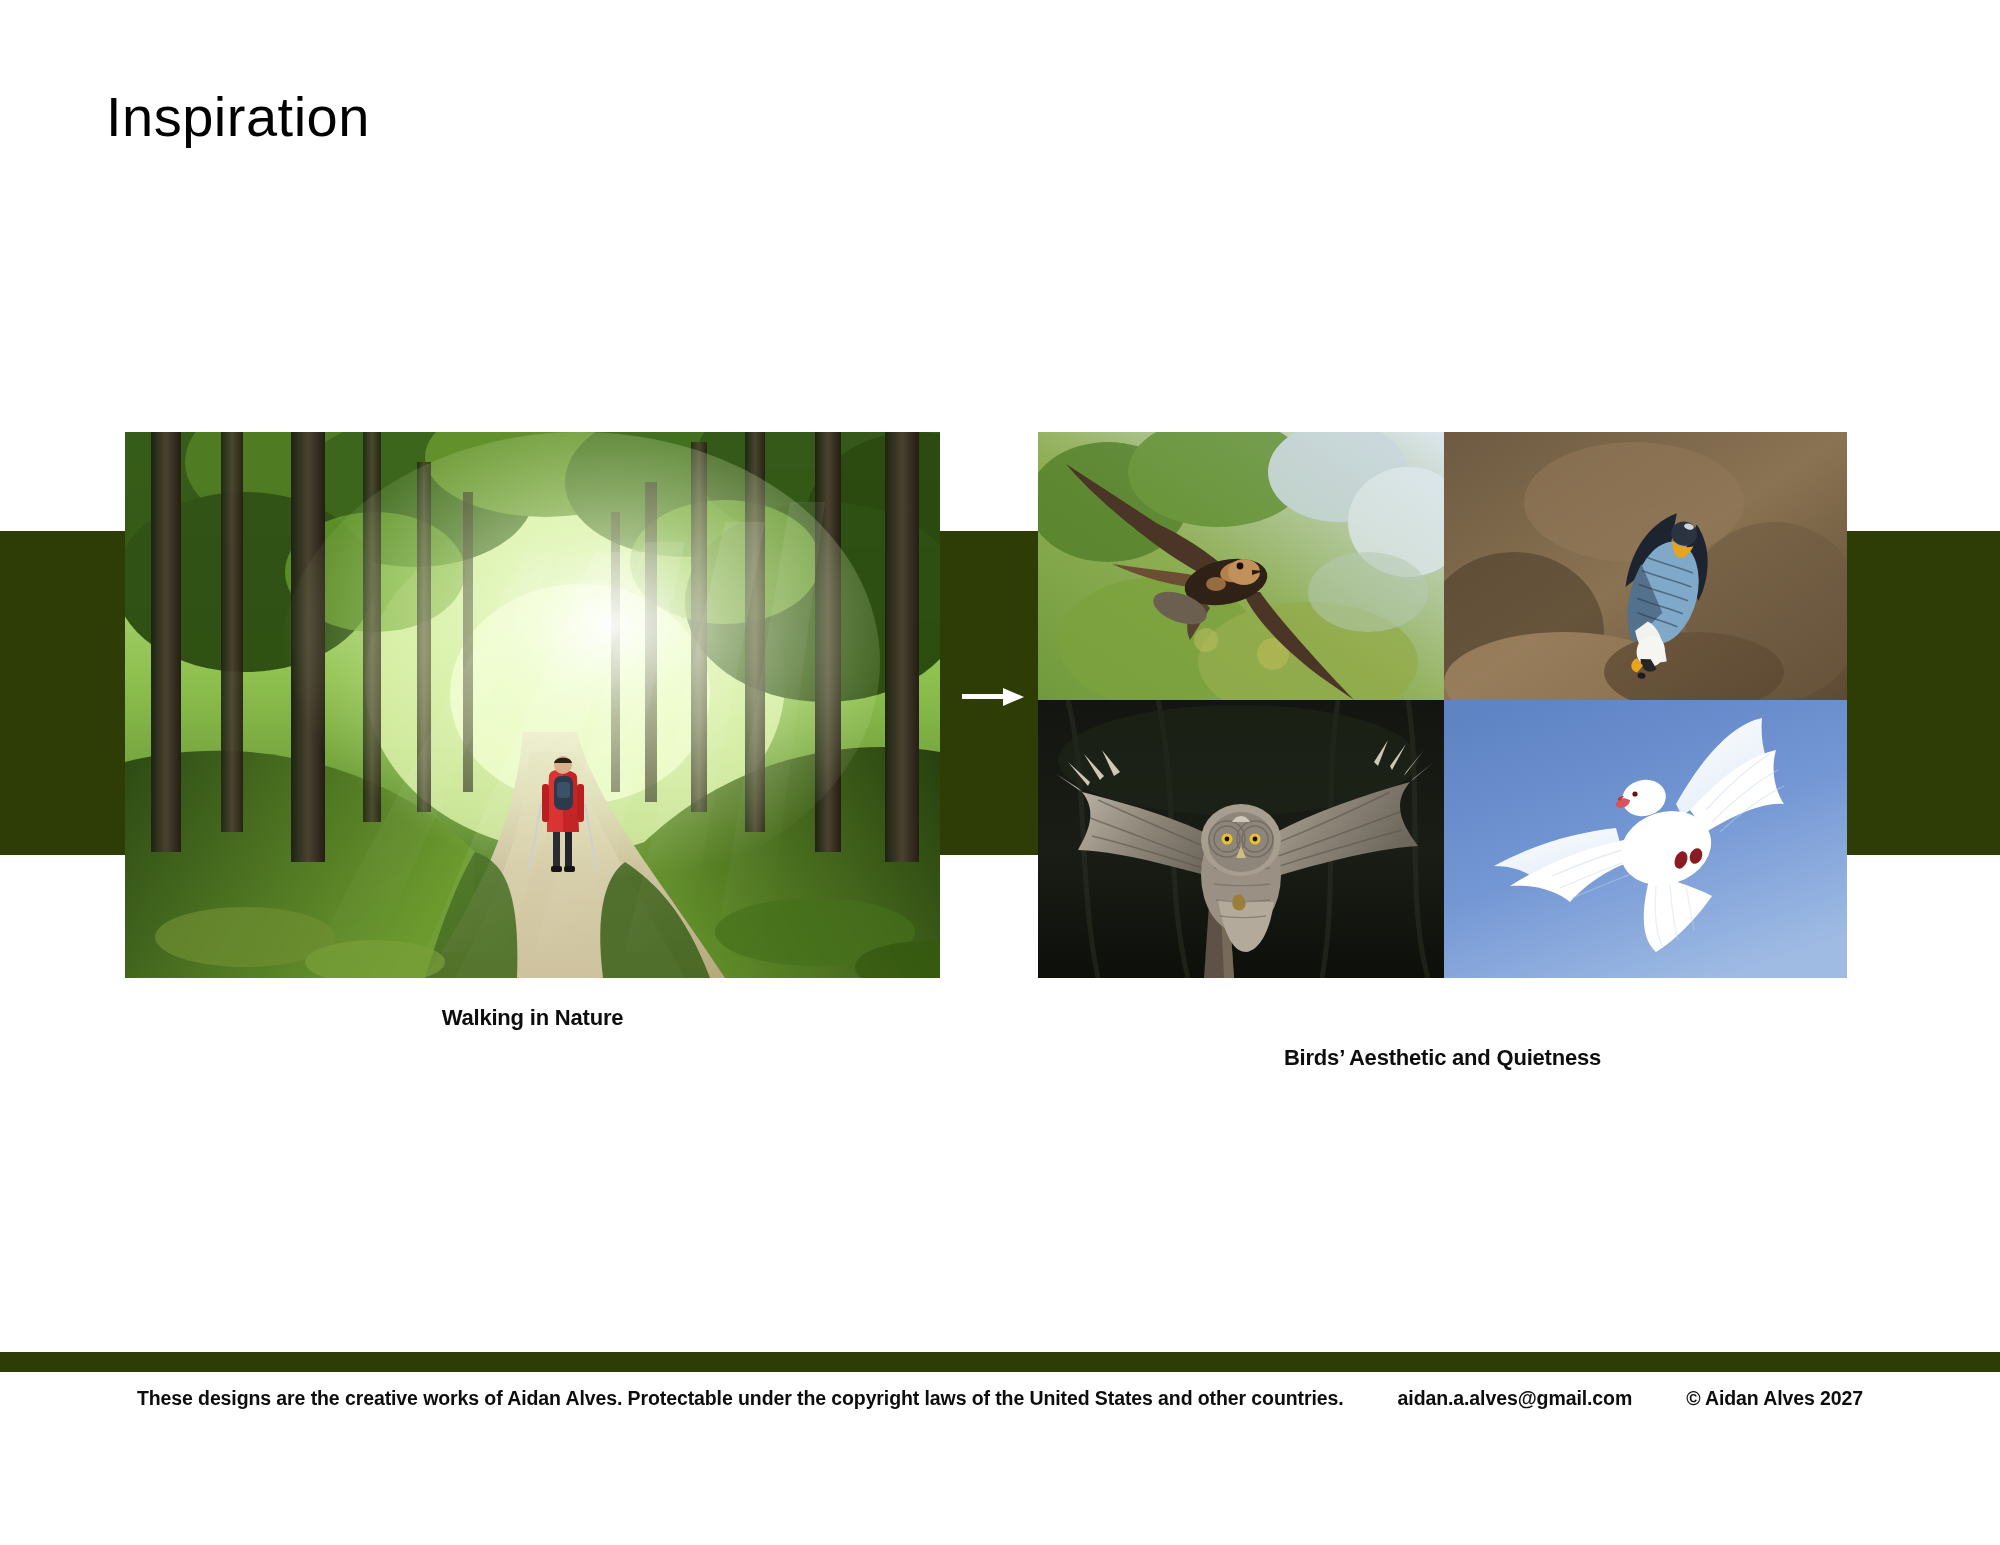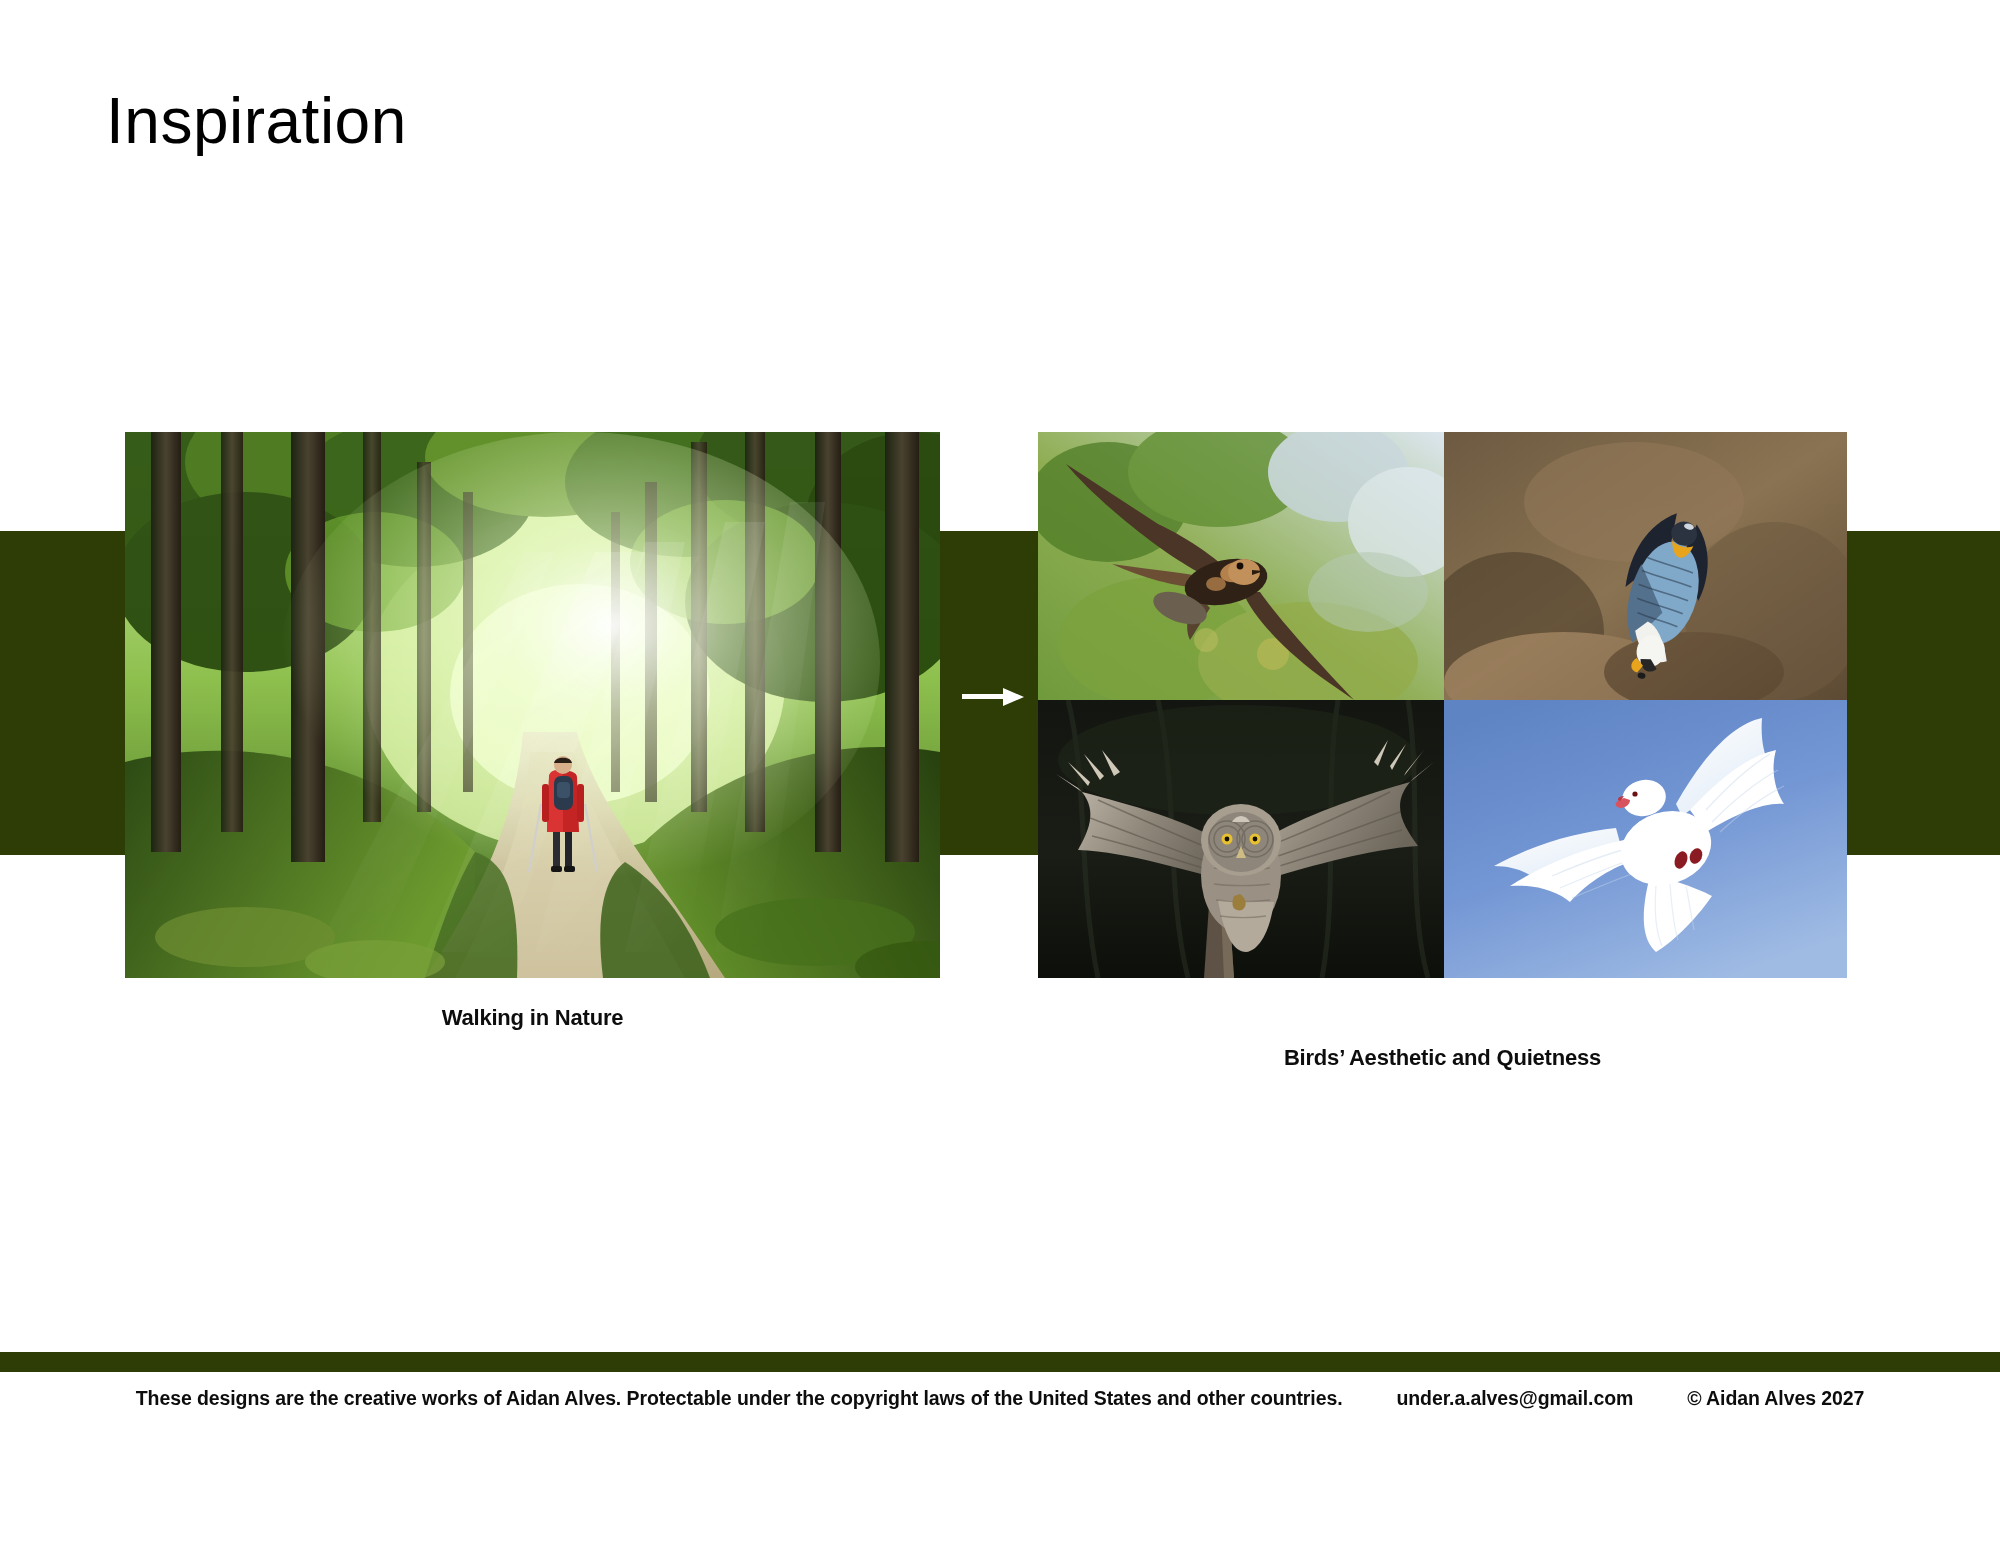--- a/index.html
+++ b/index.html
@@ -21,21 +21,21 @@
     inset: 0;
     background: #ffffff;
   }
 
   
   .page-title {
     position: absolute;
     left: 106px;
     top: 88px;
     font-family: "Liberation Sans", sans-serif;
-    font-size: 64px;
+    font-size: 56px;
     font-weight: 400;
     letter-spacing: 0.5px;
     color: #000000;
     line-height: 1.05;
     white-space: nowrap;
   }
 
   
   .band-main {
     position: absolute;
@@ -493,18 +493,18 @@
   </div>
 
   <div class="caption caption-left">Walking in Nature</div>
   <div class="caption caption-right">Birds’ Aesthetic and Quietness</div>
 
   <div class="band-footer"></div>
 
   <div class="footer-row">
     <span class="footer-text">These designs are the creative works of Aidan Alves. Protectable under the copyright laws of the United States and other countries.</span>
     <span class="footer-gap-1"></span>
-    <span class="footer-text">under.a.alves@gmail.com</span>
+    <span class="footer-text">aidan.a.alves@gmail.com</span>
     <span class="footer-gap-2"></span>
     <span class="footer-text">© Aidan Alves 2027</span>
   </div>
 
 </div>
 
 </body></html>

